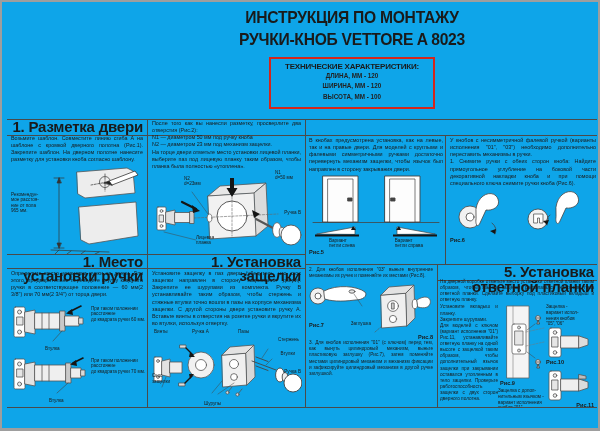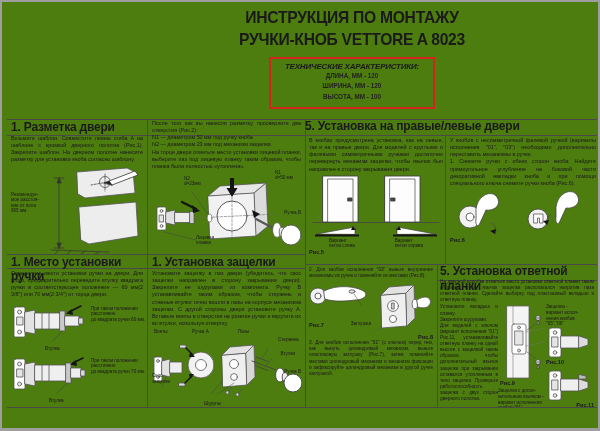--- a/index.html
+++ b/index.html
@@ -1,26 +1,26 @@
 <!DOCTYPE html>
 <html><head>
 <meta charset="utf-8">
 <style>
   html,body{margin:0;padding:0;background:#d9d9d9;font-family:"Liberation Sans",sans-serif;}
-  .page{position:relative;width:600px;height:431px;margin:0 auto;background:#4d7c0f;
+  .page{position:relative;width:600px;height:431px;margin:0 auto;background:#0ea5e9;
         box-sizing:border-box;border:2px solid #9e9e9e;border-bottom-width:3px;overflow:hidden;color:#1a1a1a;}
   .hline{position:absolute;height:1px;background:#4a4a4a;}
   .vline{position:absolute;width:1px;background:#4a4a4a;}
   .header{position:absolute;left:95px;top:5px;width:510px;text-align:center;}
   .t1{font-size:17px;font-weight:bold;letter-spacing:-0.3px;transform:scaleX(0.92);line-height:22px;}
   .specbox{display:inline-block;border:2px solid #d3261c;padding:3px 14px 5px;margin-top:6px;text-align:center;}
-  .spect{font-size:8px;font-weight:bold;letter-spacing:-0.2px;font-style:italic;}
+  .spect{font-size:8px;font-weight:bold;letter-spacing:-0.2px;}
   .specr{font-size:6.3px;font-weight:bold;line-height:1.65;color:#222;}
   .cell{position:absolute;box-sizing:border-box;padding:1px 4px;overflow:hidden;}
-  .hdr{font-size:12px;font-weight:bold;text-align:left;line-height:14px;height:15px;letter-spacing:-0.2px;}
+  .hdr{font-size:15px;font-weight:bold;text-align:right;line-height:14px;height:15px;letter-spacing:-0.2px;}
   .body{font-size:5.4px;line-height:1.32;text-align:justify;}
   .body.sm{font-size:4.7px;line-height:1.3;}
   .tiny{font-size:4.6px;line-height:1.22;}
   .pre{white-space:pre-line;}
   .figlab{font-size:5.6px;font-weight:bold;}
   .figwrap{position:relative;}
   .abs{position:absolute;}
   svg{display:block;}
   svg *{stroke-linejoin:round;stroke-linecap:round;}
   .flex{display:flex;}
@@ -139,21 +139,20 @@
       <span class="tiny pre abs" style="left:32px;top:6px">N2
 d=23мм</span>
       <span class="tiny abs" style="right:0;top:40px">Ручка В</span>
       <span class="tiny pre abs" style="left:44px;bottom:0">Лицевая
 планка</span>
 
     </div>
   </div>
 
   <div class="cell" style="left:303px;top:117px;width:292px;height:145px;padding:0">
-    <div class="hdr">5. Установка на правые/левые двери</div>
     <div class="abs" style="left:4px;top:18px;width:134px">
       <div class="body">В кнобах предусмотрена установка, как на левые, так и на правые двери. Для моделей с круглыми и фалевыми симметричными ручками достаточно перевернуть механизм защелки, чтобы язычок был направлен в сторону закрывания двери.</div>
       <svg width="134" height="62" viewBox="0 0 134 62" style="margin-top:2px">
         <g fill="#fdfdfd" stroke="#444" stroke-width="0.9">
           <rect x="14" y="1" width="35" height="46"></rect>
           <rect x="19" y="4" width="25" height="43" stroke-width="0.7"></rect>
           <rect x="39" y="23" width="4" height="3" fill="#444"></rect>
           <rect x="76" y="1" width="35" height="46"></rect>
           <rect x="81" y="4" width="25" height="43" stroke-width="0.7"></rect>
           <rect x="82" y="23" width="4" height="3" fill="#444"></rect>

